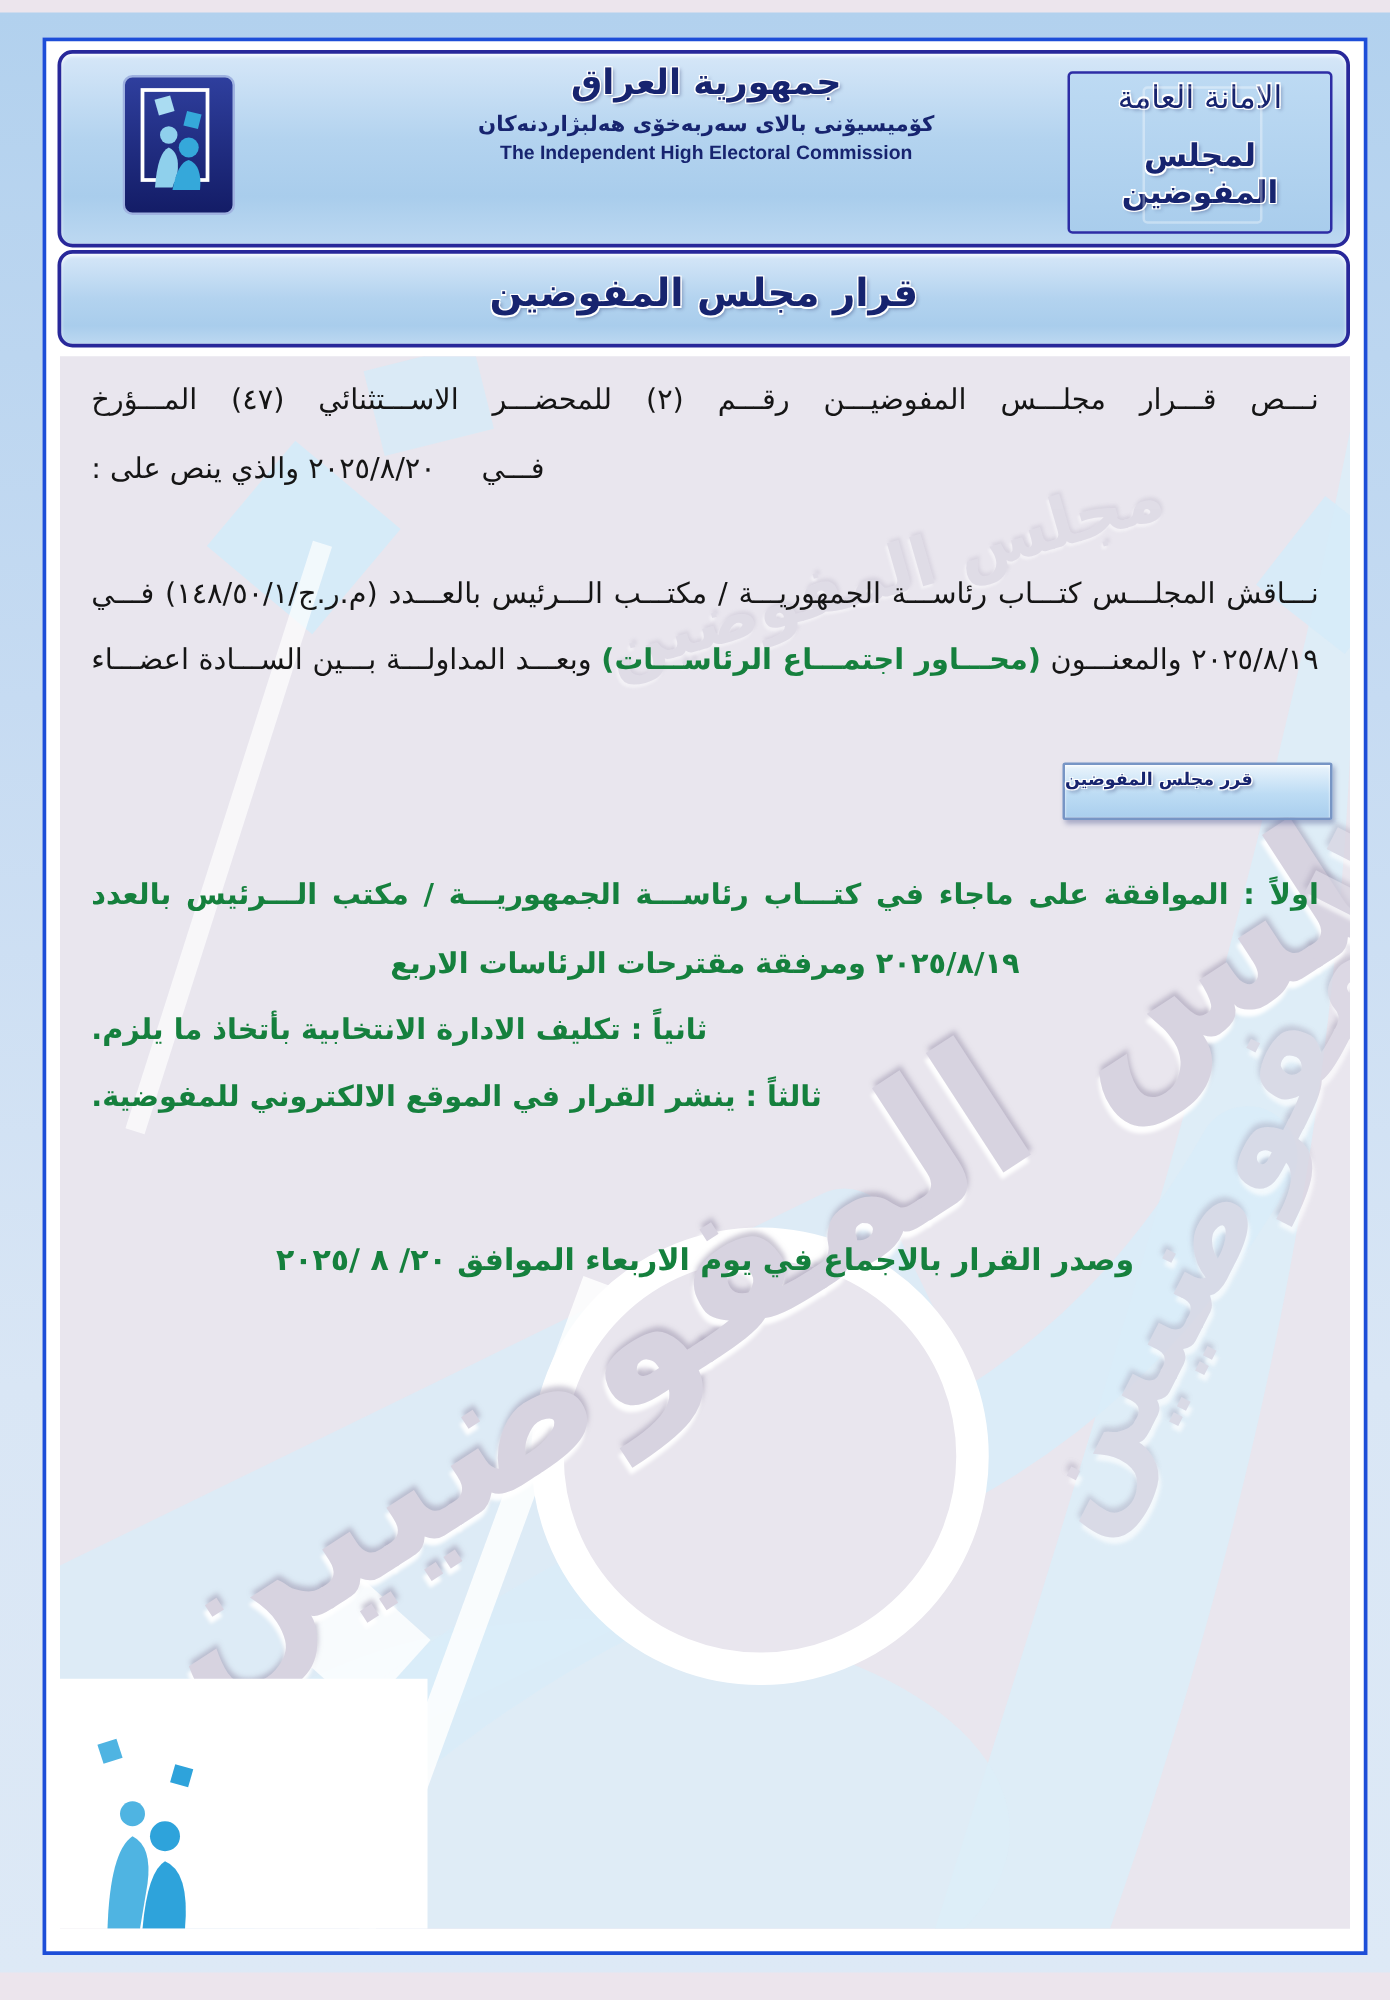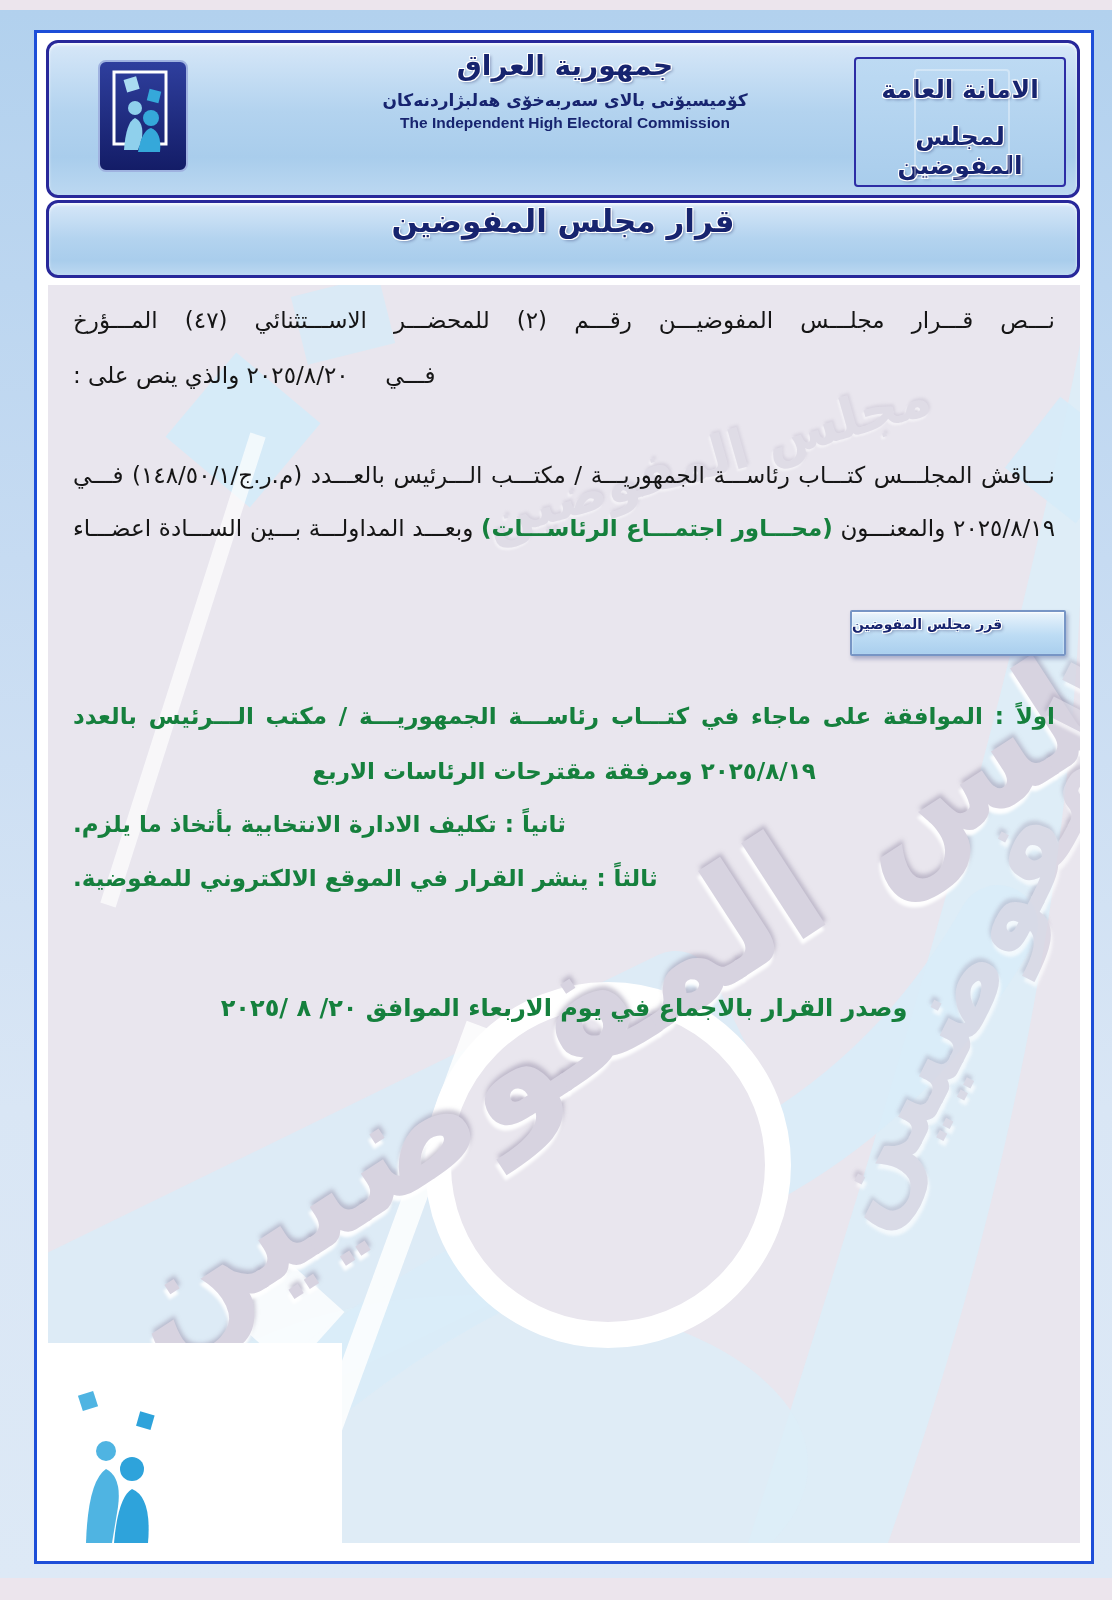--- a/index.html
+++ b/index.html
@@ -39,24 +39,24 @@
   .sec-box{
     position:absolute; right:11px; top:14px; width:208px; height:126px;
     border:2px solid #2d2da5; border-radius:4px;
     background:linear-gradient(180deg,#bddaf3,#a9cdec);
     direction:rtl; text-align:center;
   }
   .sec-box .ghost{
     position:absolute; left:28%; top:8%; width:44%; height:84%;
     border:2px solid rgba(255,255,255,.35); border-radius:4px;
   }
-  .sec-l1{margin-top:16px; font-size:25px; font-weight:bold;}
+  .sec-l1{margin-top:4px; font-size:25px; font-weight:normal;}
   .sec-l2{margin-top:18px; font-size:25px; font-weight:bold;}
   .hdr-logo{position:absolute; left:49px; top:17px;}
-  .title-text{text-align:center; font-size:31px; font-weight:bold; direction:rtl;}
+  .title-text{margin-top:14px; text-align:center; font-size:31px; font-weight:bold; direction:rtl;}
   
   .content{
     position:absolute; left:11px; top:252px; width:1032px; height:1258px;
     background:#e9e6ee; overflow:hidden;
   }
   .corner-patch{position:absolute; left:0; top:1058px; width:294px; height:200px; background:#ffffff;}
   .wm-svg{position:absolute; left:0; top:0;}
   .wm3d{
     position:absolute; direction:rtl; font-weight:bold; white-space:nowrap;
     color:#d7d3e0;

